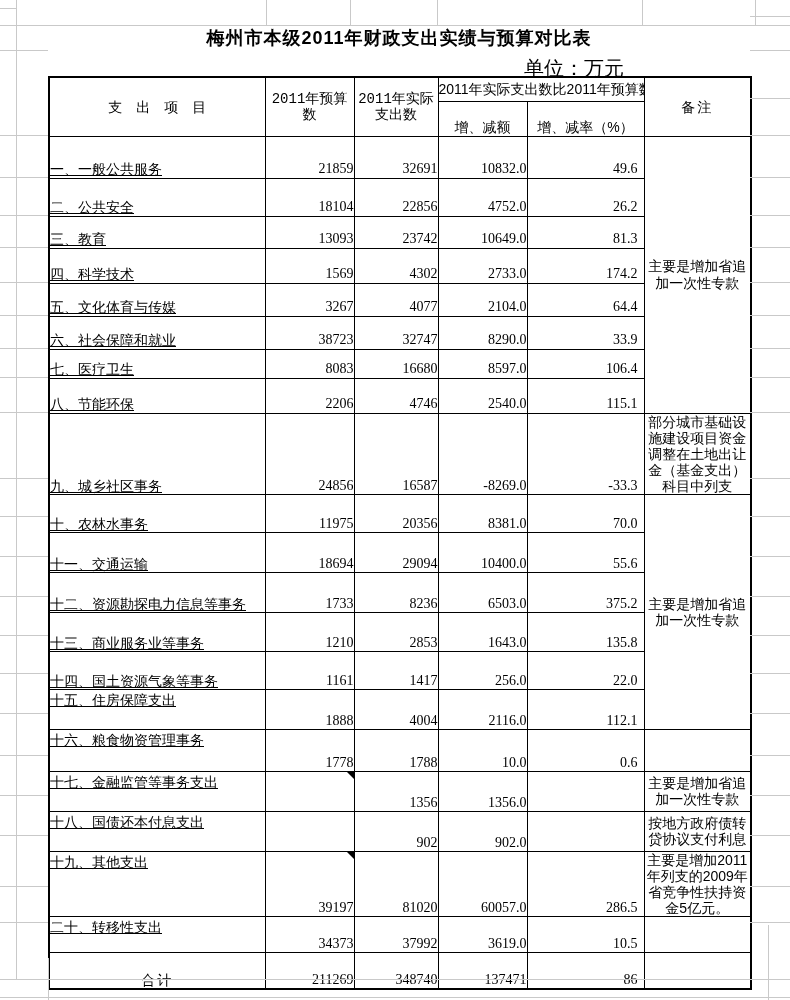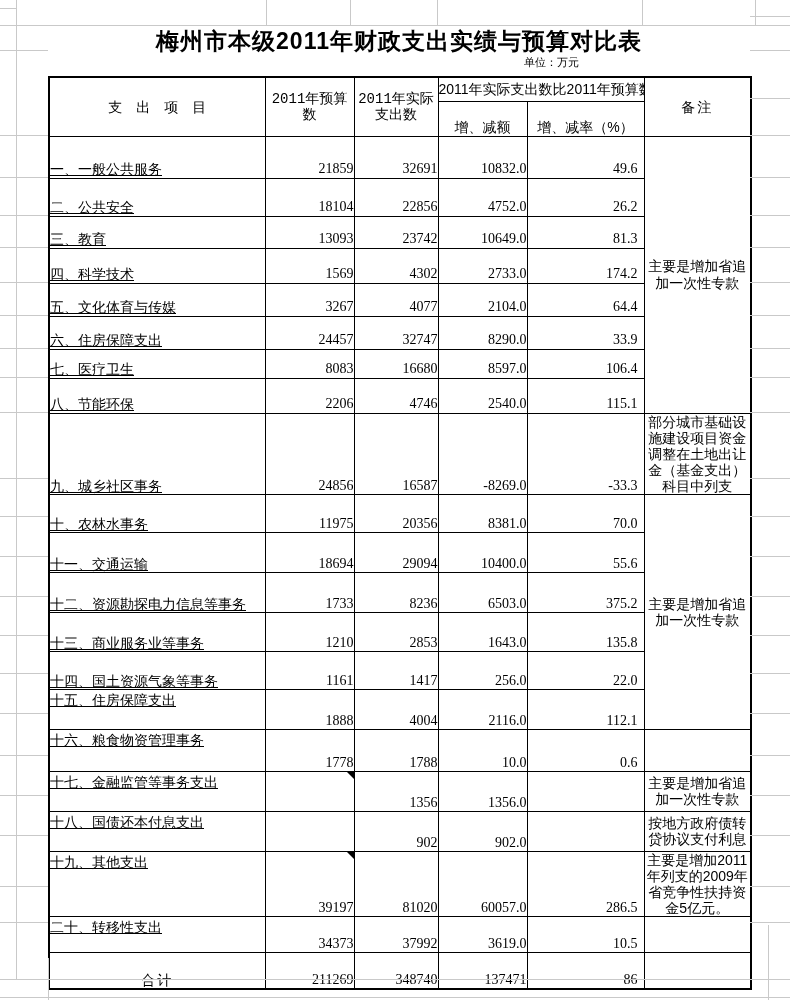--- a/index.html
+++ b/index.html
@@ -7,26 +7,26 @@
     position:relative;width:790px;height:1000px;background:#ffffff;
     font-family:"Liberation Sans","DejaVu Sans",sans-serif;color:#000;
     overflow:hidden;
   }
   .gridline{position:absolute;background:#c9c9c9;}
   .gridline.h{height:1px;}
   .gridline.v{width:1px;}
 
   .sheet-title{
     position:absolute;left:48px;top:26px;width:702px;height:24px;
-    text-align:center;font-size:23px;font-weight:bold;letter-spacing:1px;
+    text-align:center;font-size:18px;font-weight:bold;letter-spacing:1px;
     white-space:nowrap;
   }
   .unit-label{
     position:absolute;left:524px;top:55px;height:18px;
-    font-size:11px;white-space:nowrap;
+    font-size:20px;white-space:nowrap;
   }
 
   table.main{
     position:absolute;left:48px;top:76px;width:702px;
     border-collapse:collapse;table-layout:fixed;
     border:2px solid #000;
   }
   table.main td{
     border:1px solid #000;padding:0;overflow:hidden;
     font-size:14px;line-height:1.15;
@@ -122,22 +122,22 @@
         <td class="num rate">174.2</td>
       </tr>
       <tr style="height:33px">
         <td class="label">五、文化体育与传媒</td>
         <td class="num">3267</td>
         <td class="num">4077</td>
         <td class="num">2104.0</td>
         <td class="num rate">64.4</td>
       </tr>
       <tr style="height:33px">
-        <td class="label">六、住房保障支出</td>
-        <td class="num">24457</td>
+        <td class="label">六、社会保障和就业</td>
+        <td class="num">38723</td>
         <td class="num">32747</td>
         <td class="num">8290.0</td>
         <td class="num rate">33.9</td>
       </tr>
       <tr style="height:29px">
         <td class="label">七、医疗卫生</td>
         <td class="num">8083</td>
         <td class="num">16680</td>
         <td class="num">8597.0</td>
         <td class="num rate">106.4</td>

